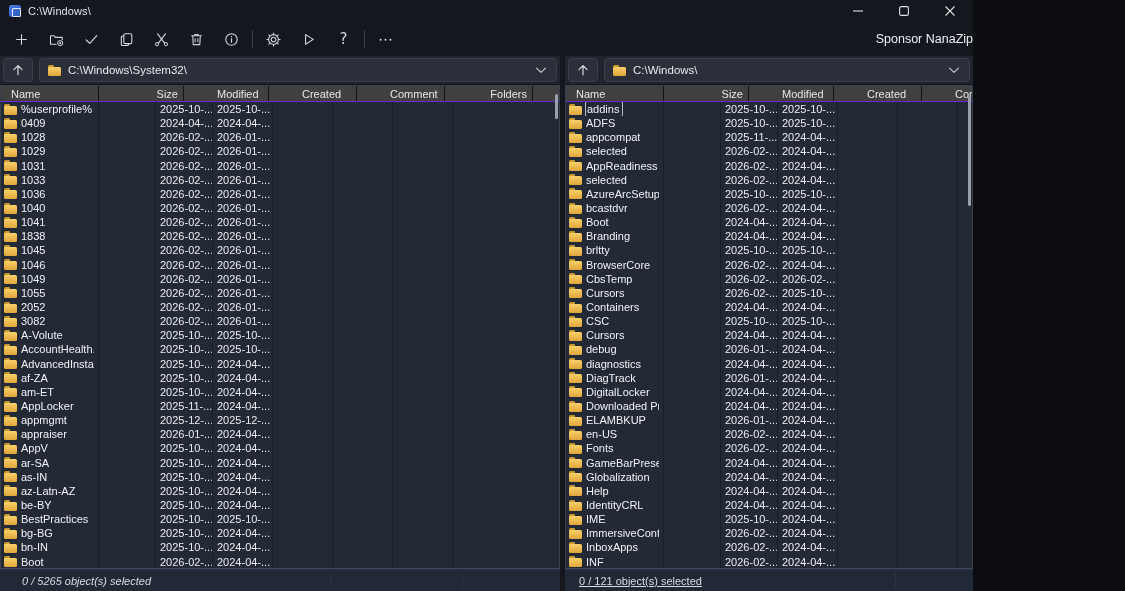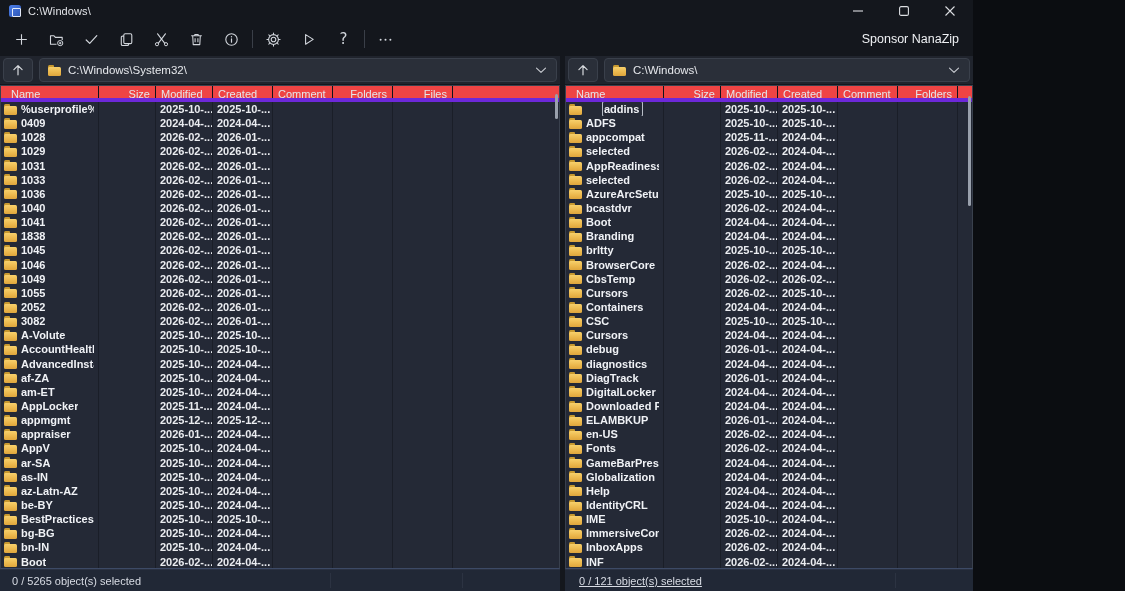--- a/index.html
+++ b/index.html
@@ -21,77 +21,77 @@
   .wbtn svg { display:block; }
 
   
   .toolbar { position:absolute; top:22px; left:0; right:0; height:34px; display:flex; align-items:center; }
   .tbtn { width:35px; height:30px; margin:0; display:flex; align-items:center; justify-content:center;
           color:#d2d6dc; border-radius:4px; flex:none; }
   .tbtn:first-of-type { margin-left:4px; }
   .tbtn svg { display:block; }
   .tbtn .glyph { font-size:15px; line-height:15px; color:#d2d6dc; font-family:"DejaVu Sans",sans-serif; }
   .tsep { width:1px; height:18px; background:#3a3f48; margin:0 3px; flex:none; }
-  .sponsor { margin-left:auto; margin-right:14px; font-size:12.5px; color:#eef0f3; }
+  .sponsor { margin-left:auto; font-size:12.5px; color:#eef0f3; }
 
   
   .main { position:absolute; top:56px; left:0; right:0; bottom:22px; display:flex; gap:5px; }
   .pane { display:flex; flex-direction:column; min-width:0; }
   .pane.left { width:560px; flex:none; }
   .pane.right { flex:1; }
 
   .addr { height:28px; flex:none; background:#20242d; display:flex; align-items:center; gap:6px; padding:0 3px; }
   .upbtn { width:30px; height:24px; flex:none; background:#2a2f39; border:1px solid #3a404b; border-radius:4px;
            display:flex; align-items:center; justify-content:center; color:#d7dade; }
   .combo { flex:1; height:24px; background:#2a2f39; border:1px solid #3a404b; border-radius:4px;
            display:flex; align-items:center; gap:7px; padding:0 8px; min-width:0; }
   .combo .path { font-size:11.5px; color:#e6e8ec; white-space:nowrap; overflow:hidden; flex:1; }
   .combo .chev { color:#c9ccd2; flex:none; display:flex; }
 
   .addr .ficon { transform:translateY(0); }
 
   .listview { flex:1; margin-top:1px; border:1px solid #39404d; border-bottom-color:#3d4a66;
               background:#242936; display:flex; flex-direction:column; position:relative; overflow:hidden; }
-  .hrow { height:16px; flex:none; display:flex; background:#ef4444; border-bottom:4px solid #6d28d9; }
+  .hrow { height:16px; flex:none; display:flex; background:#404040; border-bottom:1px solid #6d28d9;gap:28px; }
   .hcell { height:100%; border-right:1px solid #10131a; padding:1px 5px 0 5px; color:#e3e6ec;
            white-space:nowrap; overflow:hidden; font-size:11px; line-height:14px; }
-  .rows { flex:1; overflow:hidden;font-weight:bold; }
+  .rows { flex:1; overflow:hidden; }
   .row { height:14.15px; display:flex; }
   .cell { height:100%; border-right:1px solid #1a1e28; padding:0 4px; white-space:nowrap; overflow:hidden;
           font-size:11px; line-height:14px; color:#eaecf0; }
   .c0 { width:98px; flex:none; }
   .c1 { width:57px; flex:none; text-align:right; }
   .c2 { width:57px; flex:none; }
   .c3 { width:60px; flex:none; }
   .c4 { width:60px; flex:none; }
   .c5 { width:60px; flex:none; text-align:right; }
   .c6 { width:60px; flex:none; text-align:right; }
   .c7 { flex:1; border-right:none; }
   .hcell.c0 { padding-left:10px; }
   .cell.name { display:flex; align-items:center; gap:4px; padding-left:3px; }
   .nm { white-space:nowrap; overflow:hidden; color:#f0f2f6; }
-  .nm.focused { outline:1px solid #b7bdc7; outline-offset:0; padding:0 3px 0 1px; border-radius:1px;margin-left:17px; }
+  .nm.focused { outline:1px solid #b7bdc7; outline-offset:0; padding:0 3px 0 1px; border-radius:1px; }
 
   .ficon { width:13px; height:11px; position:relative; flex:none; }
   .ficon::before { content:""; position:absolute; left:0; top:0; width:6px; height:4px;
                    background:#c8992f; border-radius:1.5px 1px 0 0; }
   .ficon::after  { content:""; position:absolute; left:0; top:2px; width:13px; height:9px;
                    background:linear-gradient(180deg,#f7d06b 0%,#ecb94e 55%,#dfa63c 100%);
                    border-radius:1.5px; }
 
   .vthumb { position:absolute; right:1px; width:3px; background:#99a0ac; border-radius:2px; z-index:3; }
   .pane.left  .vthumb { top:8px;  height:25px; }
   .pane.right .vthumb { top:10px; height:110px; }
 
   
   .statusbar { position:absolute; left:0; right:0; bottom:0; height:22px; display:flex; gap:5px;
                background:transparent; }
   .status { background:#212836; border-top:1px solid #2a3142; display:flex; align-items:center;
             color:#d8dce4; font-size:11px; position:relative; }
-  .status.left { width:560px; flex:none; padding-left:12px; }
+  .status.left { width:560px; flex:none; padding-left:22px;font-style:italic; }
   .status.right { flex:1; padding-left:14px;text-decoration:underline; }
   .sdiv { position:absolute; top:3px; bottom:3px; width:1px; background:#2c3342; }
   .status .d1 { left:330px; } .status .d2 { left:462px; }
   .status.right .d1 { left:330px; } .status.right .d2 { left:462px; }
 </style>
 </head>
 <body>
 
 <div class="window">
 

